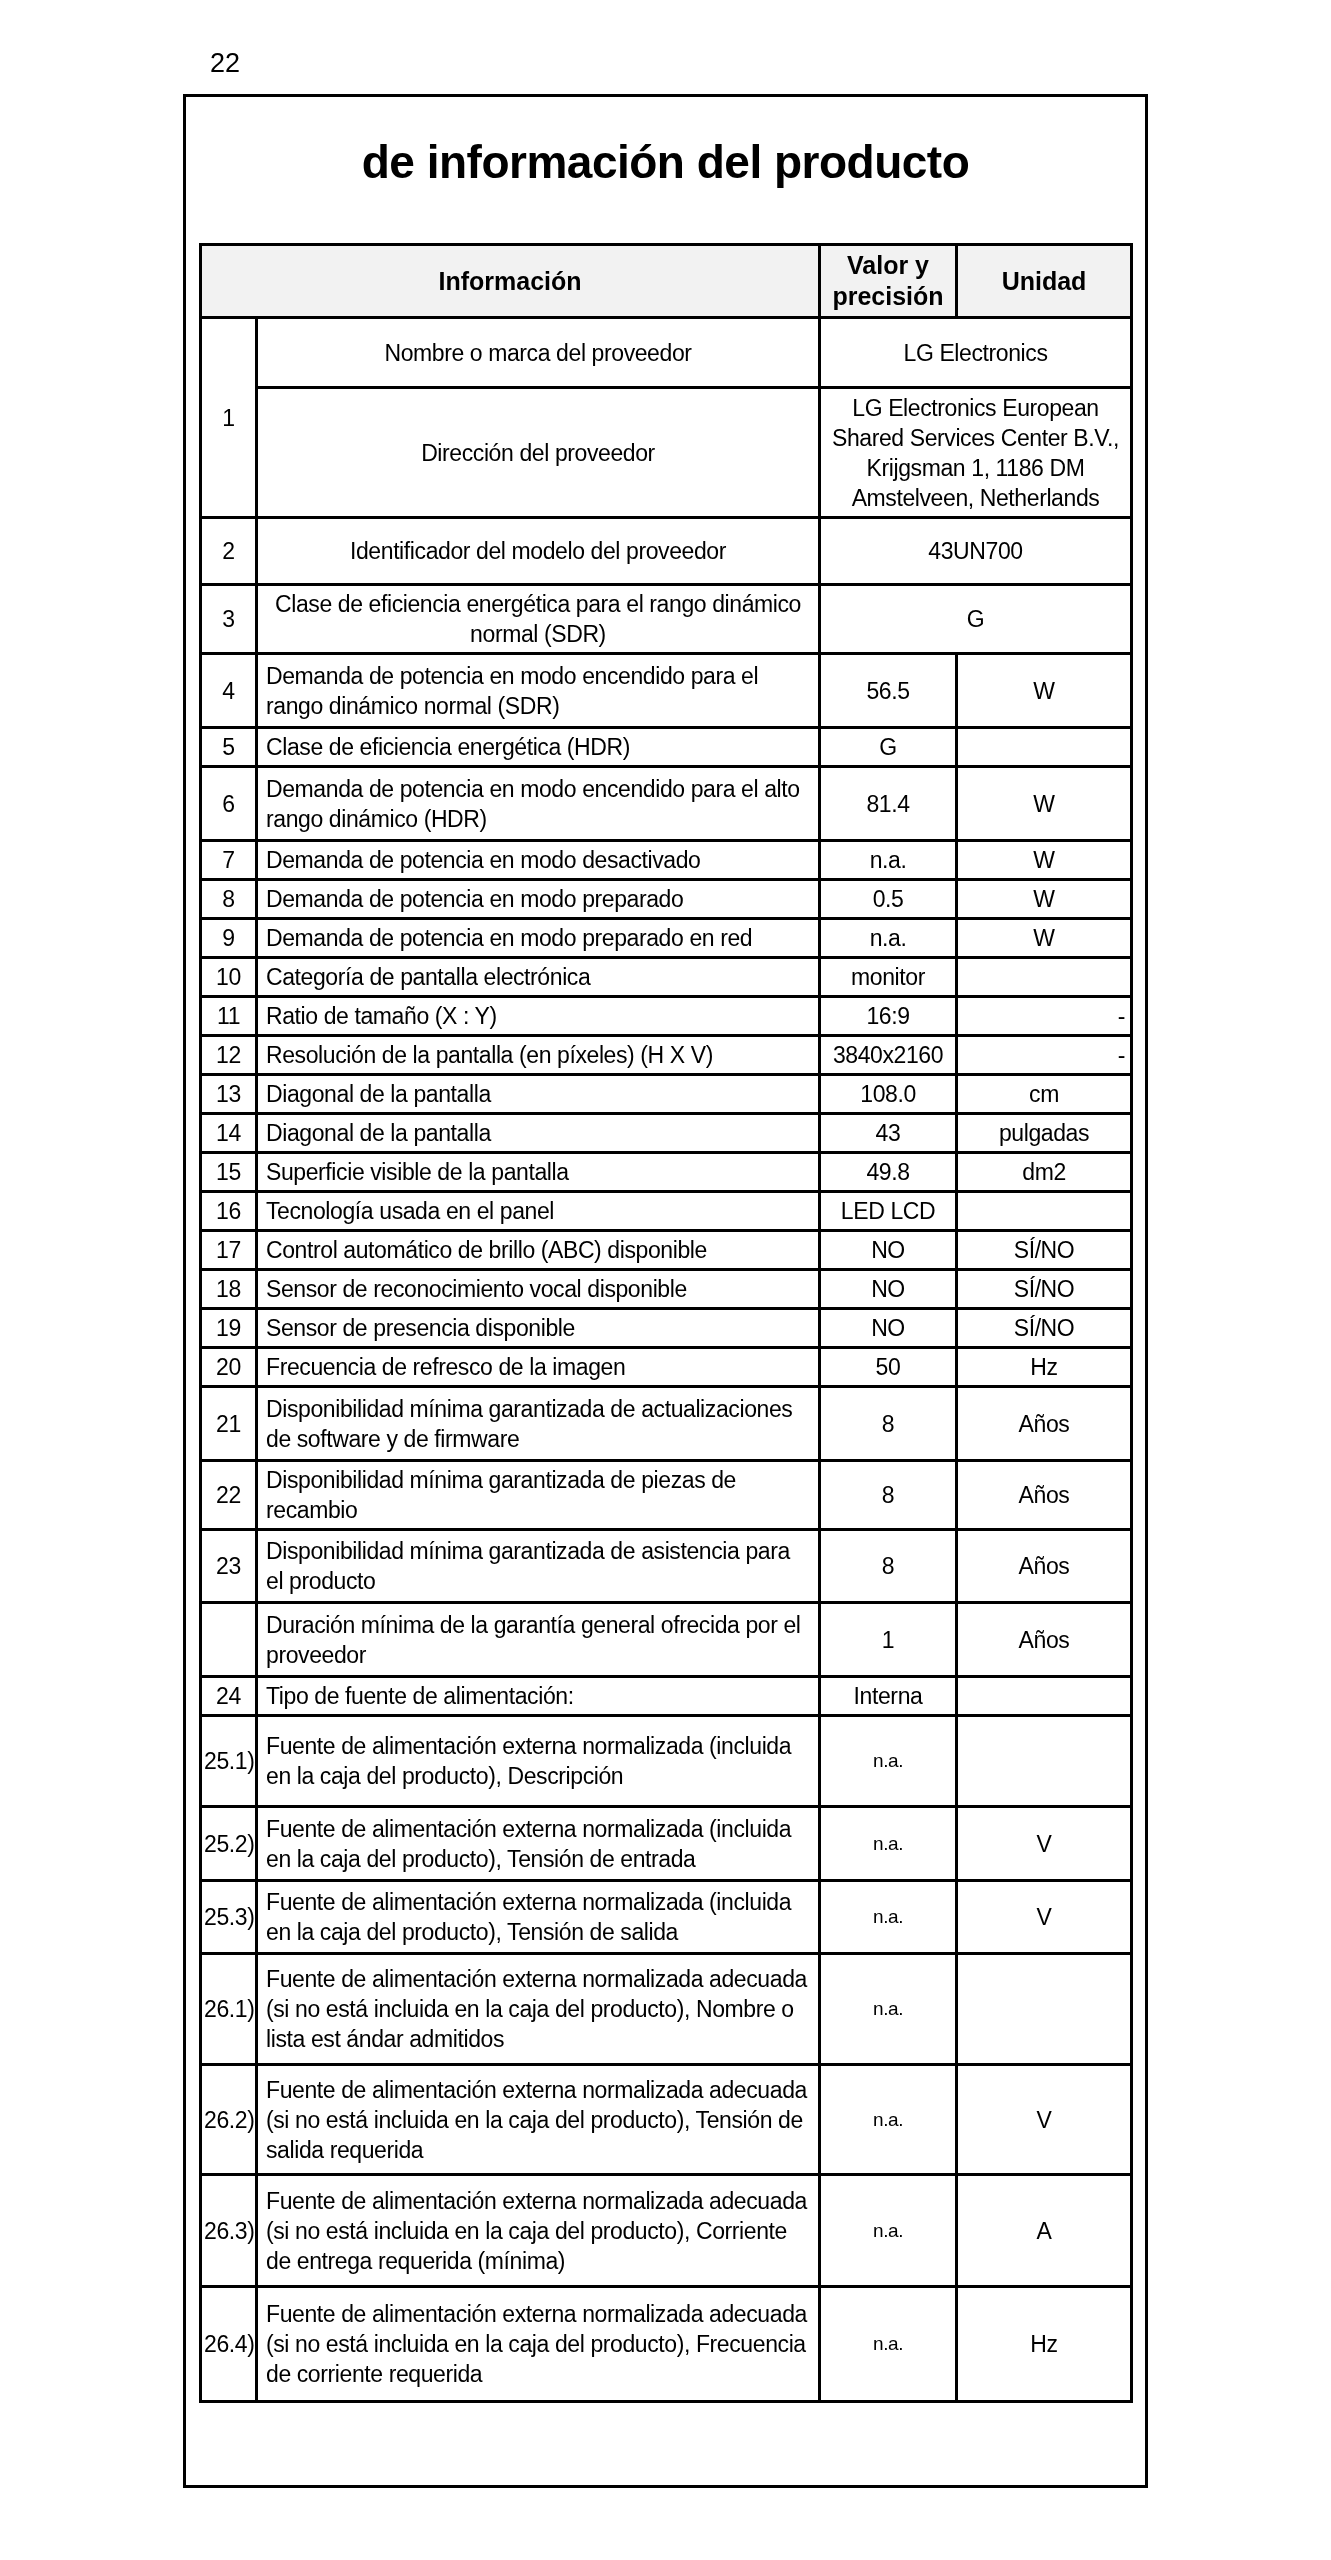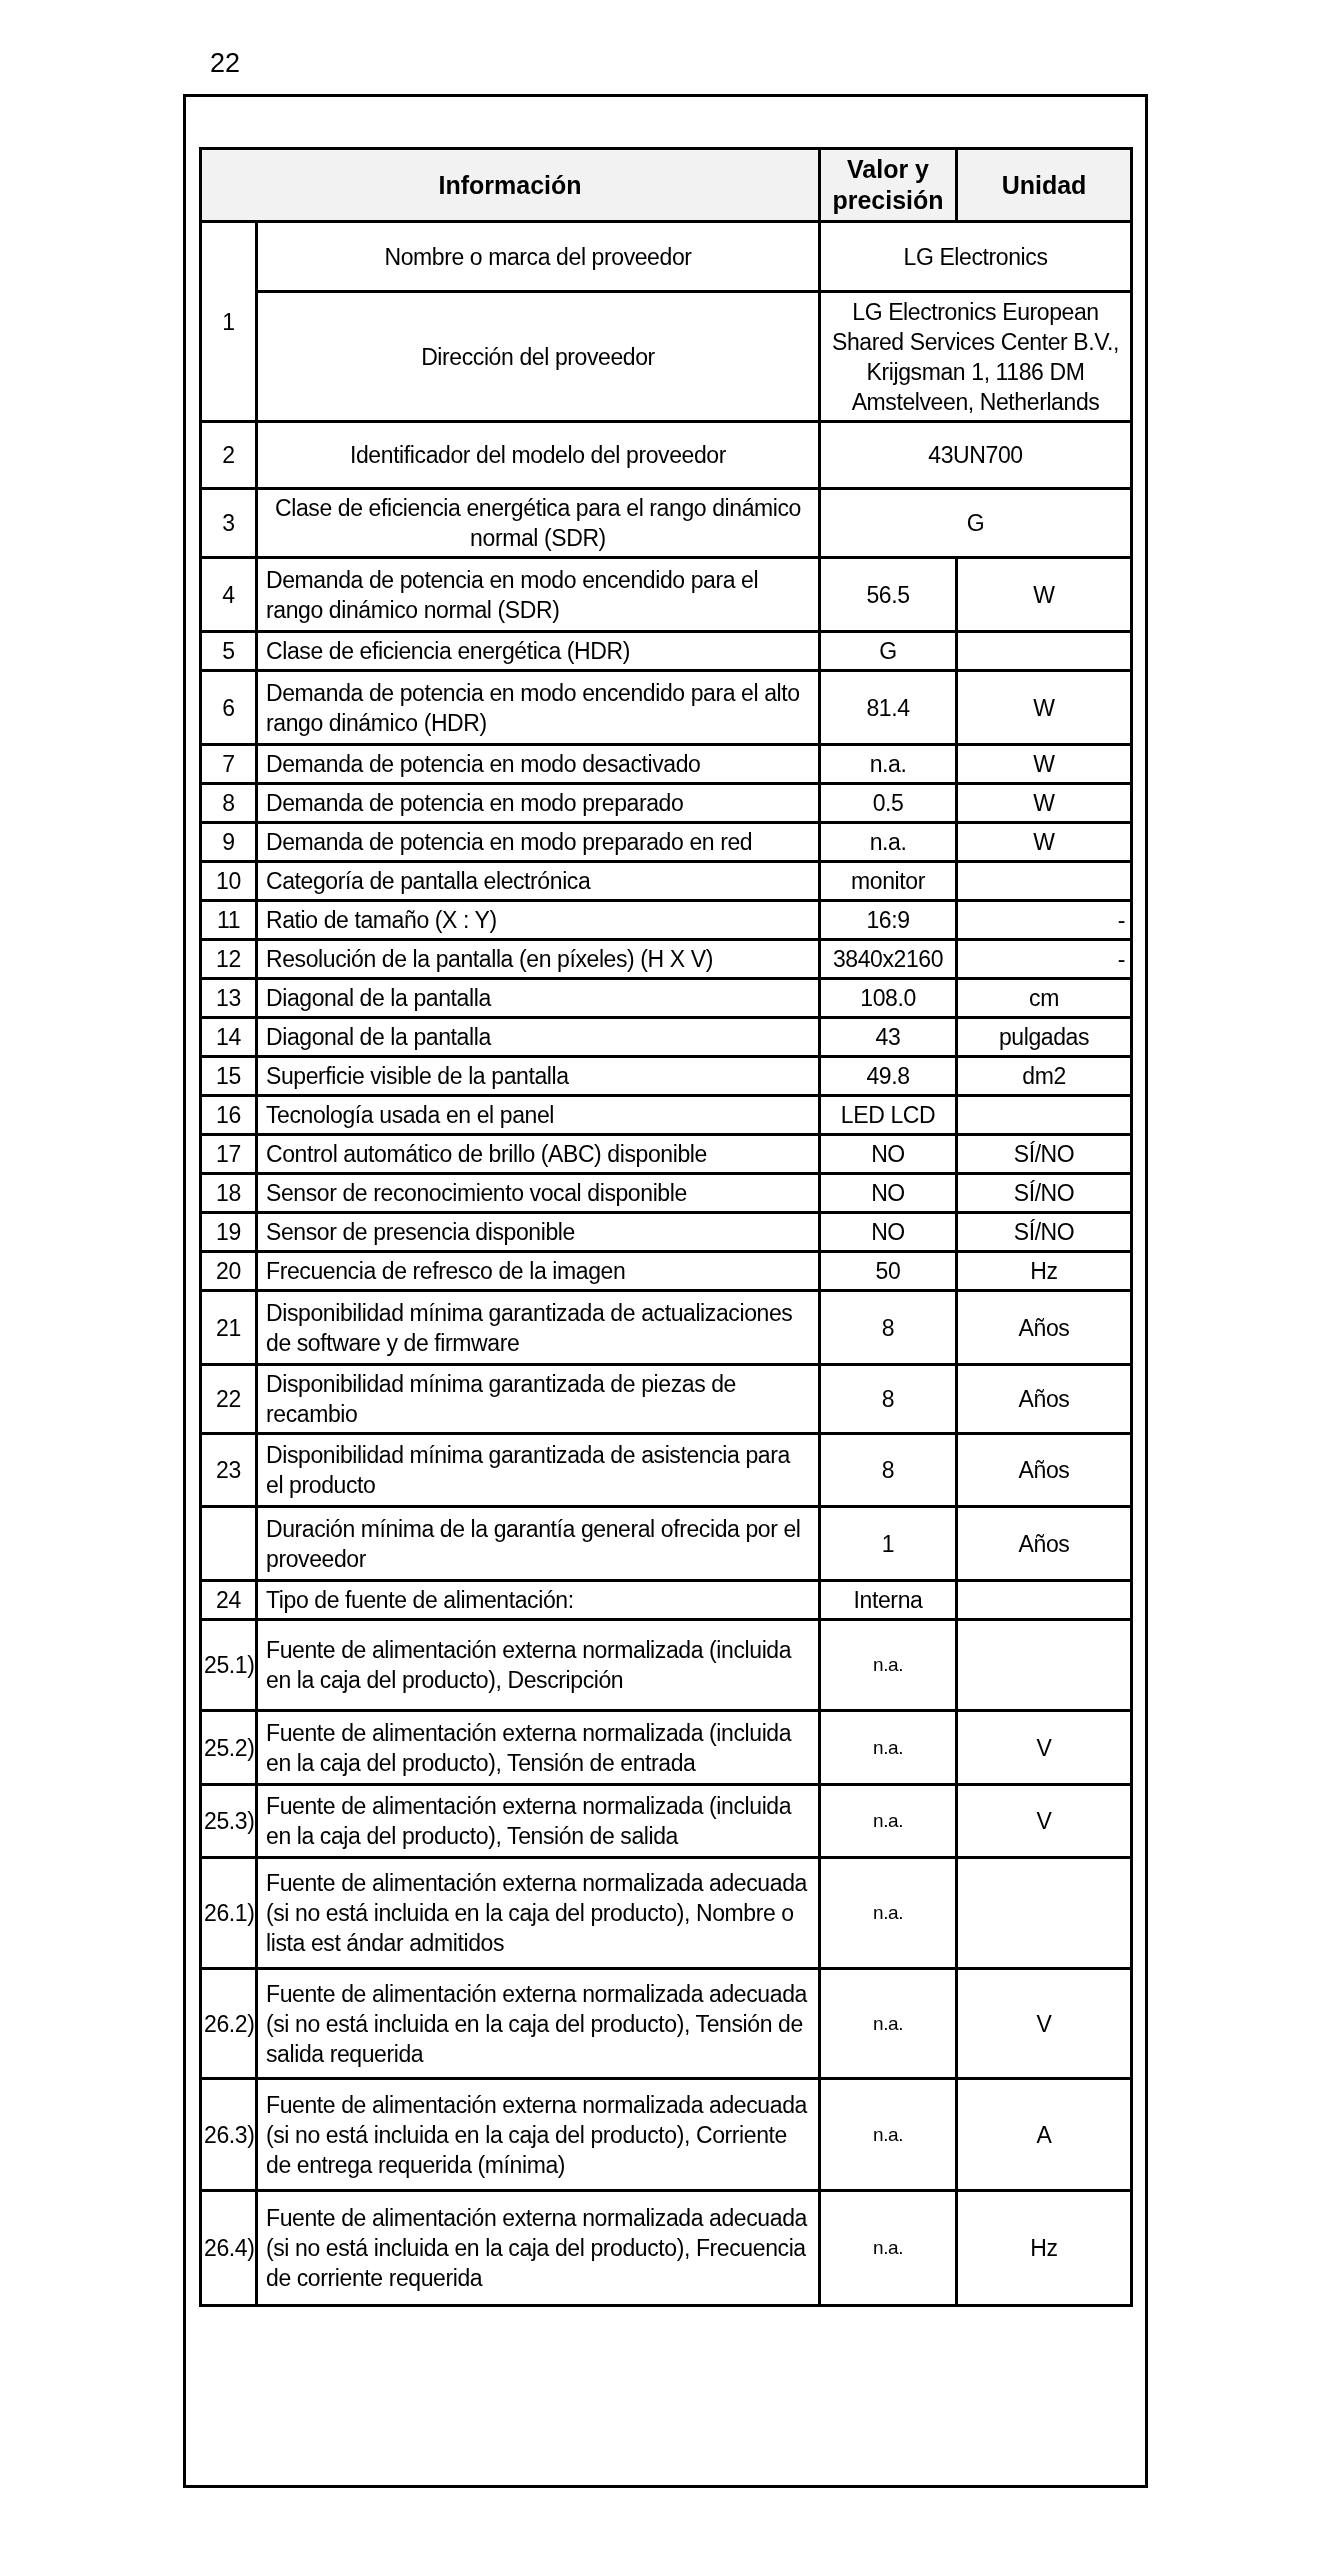--- a/index.html
+++ b/index.html
@@ -73,20 +73,21 @@
   td.c-unit  { text-align: center; padding: 2px 4px; }
   td.c-unit.right { text-align: right; padding-right: 5px; }
 </style>
 </head>
 <body>
 
 <div class="page-number">22</div>
 
 <div class="sheet">
   <div class="doc-title">
+    <div>de información del producto</div>
   </div>
 
   <table class="fiche">
     <colgroup>
       <col style="width:56px">
       <col style="width:563px">
       <col style="width:137px">
       <col style="width:175px">
     </colgroup>
     <thead>

